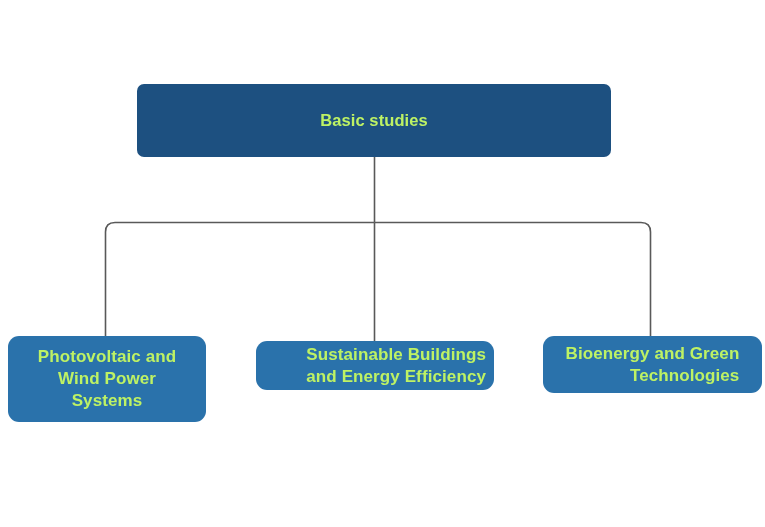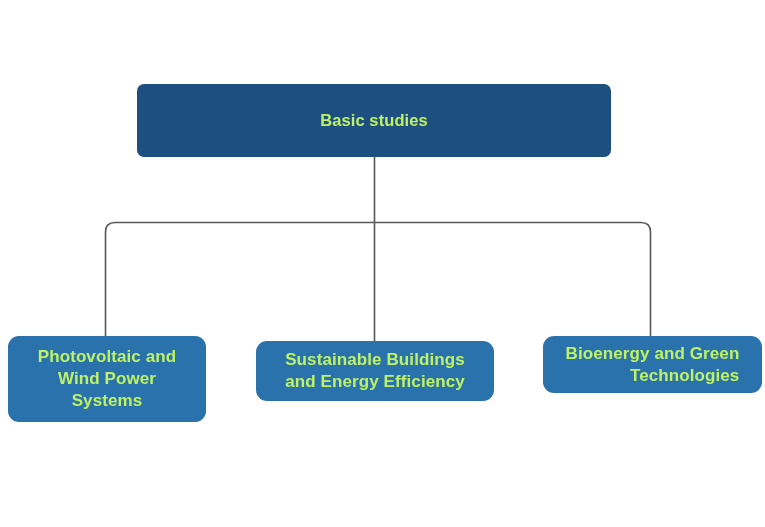--- a/index.html
+++ b/index.html
@@ -56,21 +56,22 @@
   .node-child-1 {
     left: 8px;
     top: 336px;
     width: 198px;
     height: 86px;
   }
   .node-child-2 {
     left: 256px;
     top: 341px;
     width: 238px;
-    height: 60px;
+    height: 49px;
+    justify-content: flex-end;
   }
   .node-child-3 {
     left: 543px;
     top: 336px;
     width: 219px;
     height: 57px;
     text-align: right;
   }
   .node-label {
     display: block;

